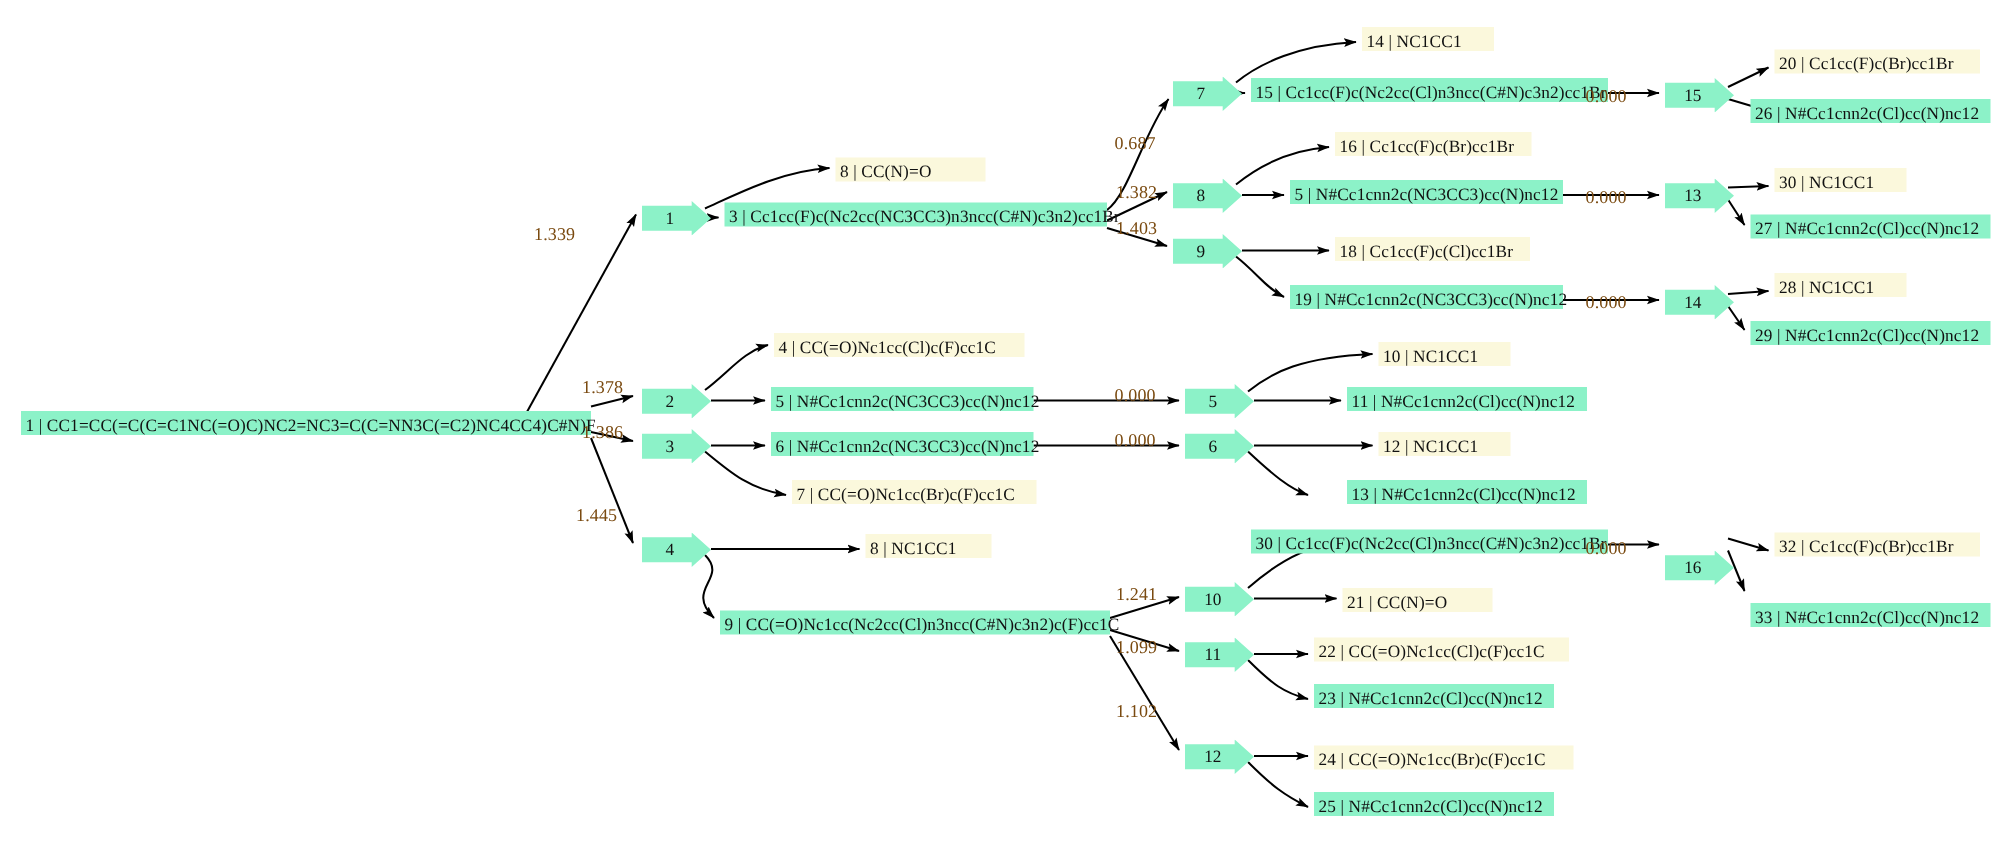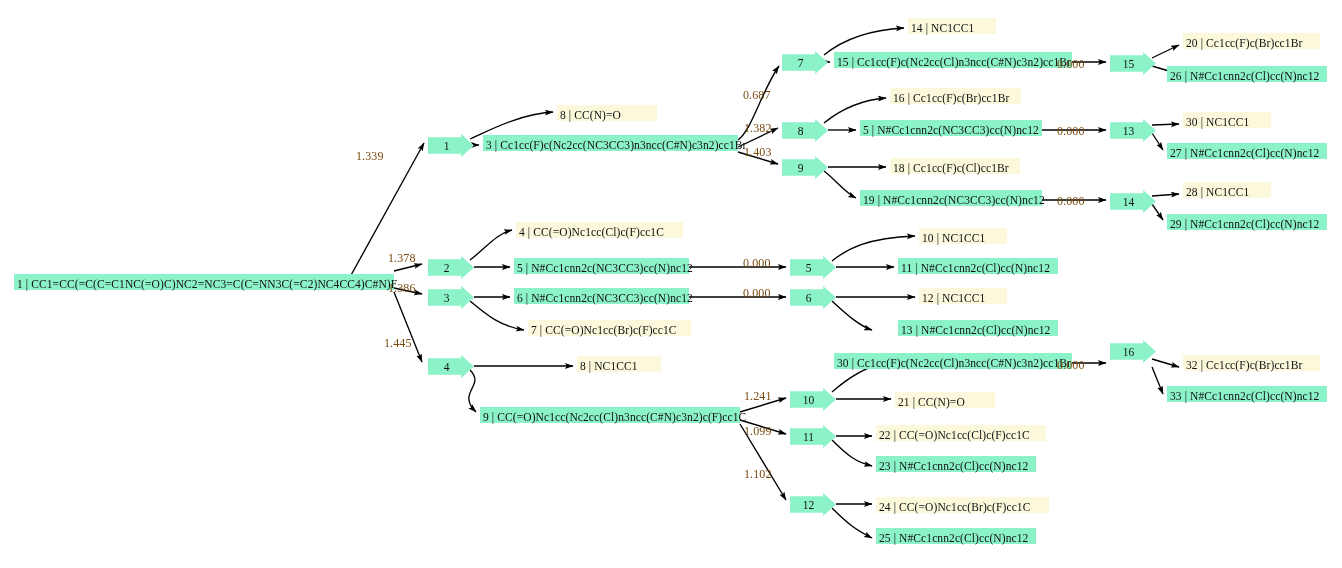--- a/index.html
+++ b/index.html
@@ -173,38 +173,38 @@
   <div class="mol green" style="left:876px;top:456px;width:160px">23 | N#Cc1cnn2c(Cl)cc(N)nc12</div>
   <div class="mol cream" style="left:876px;top:497px;width:173px">24 | CC(=O)Nc1cc(Br)c(F)cc1C</div>
   <div class="mol green" style="left:876px;top:528px;width:160px">25 | N#Cc1cnn2c(Cl)cc(N)nc12</div>
   <div class="mol cream" style="left:1183px;top:112px;width:88px">30 | NC1CC1</div>
   <div class="mol green" style="left:1167px;top:143px;width:160px">27 | N#Cc1cnn2c(Cl)cc(N)nc12</div>
   <div class="mol cream" style="left:1183px;top:182px;width:88px">28 | NC1CC1</div>
   <div class="mol green" style="left:1167px;top:214px;width:160px">29 | N#Cc1cnn2c(Cl)cc(N)nc12</div>
   <div class="mol cream" style="left:1183px;top:33px;width:137px">20 | Cc1cc(F)c(Br)cc1Br</div>
   <div class="mol green" style="left:1167px;top:66px;width:160px">26 | N#Cc1cnn2c(Cl)cc(N)nc12</div>
   <div class="mol cream" style="left:1183px;top:355px;width:137px">32 | Cc1cc(F)c(Br)cc1Br</div>
-  <div class="mol green" style="left:1167px;top:386px;width:160px">33 | N#Cc1cnn2c(Cl)cc(N)nc12</div>
+  <div class="mol green" style="left:1167px;top:402px;width:160px">33 | N#Cc1cnn2c(Cl)cc(N)nc12</div>
 
   <div class="rxn" style="left:428px;top:134px">1</div>
   <div class="rxn" style="left:428px;top:256px">2</div>
   <div class="rxn" style="left:428px;top:286px">3</div>
   <div class="rxn" style="left:428px;top:355px">4</div>
   <div class="rxn" style="left:790px;top:256px">5</div>
   <div class="rxn" style="left:790px;top:286px">6</div>
   <div class="rxn" style="left:782px;top:51px">7</div>
   <div class="rxn" style="left:782px;top:119px">8</div>
   <div class="rxn" style="left:782px;top:156px">9</div>
   <div class="rxn" style="left:790px;top:388px">10</div>
   <div class="rxn" style="left:790px;top:425px">11</div>
   <div class="rxn" style="left:790px;top:493px">12</div>
   <div class="rxn" style="left:1110px;top:119px">13</div>
   <div class="rxn" style="left:1110px;top:190px">14</div>
   <div class="rxn" style="left:1110px;top:52px">15</div>
-  <div class="rxn" style="left:1110px;top:340px">16</div>
+  <div class="rxn" style="left:1110px;top:367px">16</div>
 
   <div class="elabel" style="left:356px;top:149px">1.339</div>
   <div class="elabel" style="left:388px;top:251px">1.378</div>
   <div class="elabel" style="left:388px;top:281px">1.386</div>
   <div class="elabel" style="left:384px;top:336px">1.445</div>
   <div class="elabel" style="left:743px;top:88px">0.687</div>
   <div class="elabel" style="left:744px;top:121px">1.382</div>
   <div class="elabel" style="left:744px;top:145px">1.403</div>
   <div class="elabel" style="left:1057px;top:57px">0.000</div>
   <div class="elabel" style="left:1057px;top:124px">0.000</div>

